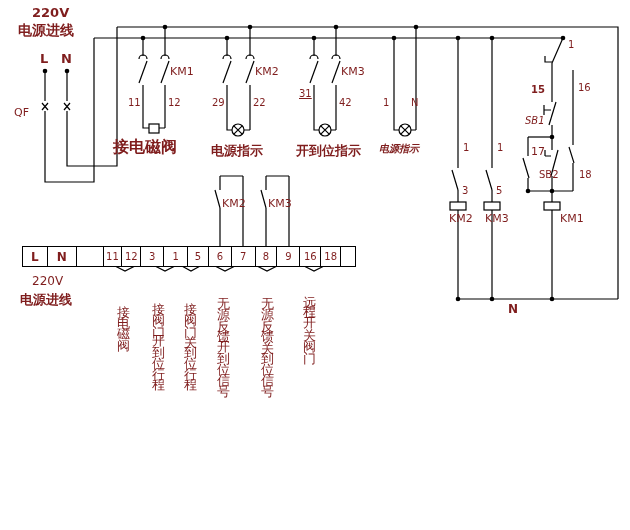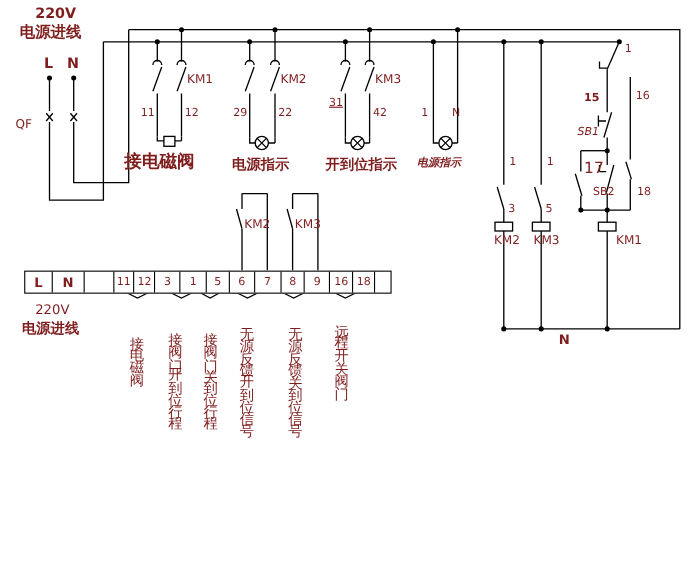--- a/index.html
+++ b/index.html
@@ -177,21 +177,21 @@
   <div class="lbl" style="left:497px;top:143px;font-size:10px;">1</div>
   <div class="lbl" style="left:462px;top:186px;font-size:10px;">3</div>
   <div class="lbl" style="left:496px;top:186px;font-size:10px;">5</div>
   <div class="lbl" style="left:449px;top:213px;font-size:11px;">KM2</div>
   <div class="lbl" style="left:485px;top:213px;font-size:11px;">KM3</div>
 
   <div class="lbl" style="left:568px;top:40px;font-size:10px;">1</div>
   <div class="lbl" style="left:531px;top:85px;font-size:10px;font-weight:bold;">15</div>
   <div class="lbl" style="left:578px;top:83px;font-size:10px;">16</div>
   <div class="lbl" style="left:525px;top:116px;font-size:10px;font-style:italic;">SB1</div>
-  <div class="lbl" style="left:531px;top:146px;font-size:14px;">17</div>
+  <div class="lbl" style="left:531px;top:146px;font-size:11px;">17</div>
   <div class="lbl" style="left:539px;top:170px;font-size:10px;">SB2</div>
   <div class="lbl" style="left:579px;top:170px;font-size:10px;">18</div>
   <div class="lbl" style="left:560px;top:213px;font-size:11px;">KM1</div>
   <div class="lbl b" style="left:508px;top:303px;font-size:12px;">N</div>
 
   <div class="lbl" style="left:222px;top:198px;font-size:11px;">KM2</div>
   <div class="lbl" style="left:268px;top:198px;font-size:11px;">KM3</div>
 
   <div id="strip">
     <div class="cell bold" style="width:25px;">L</div>

